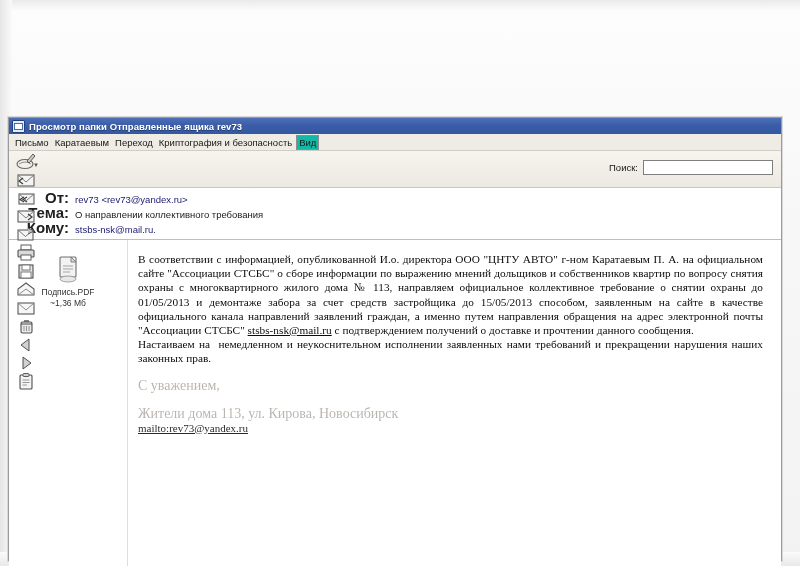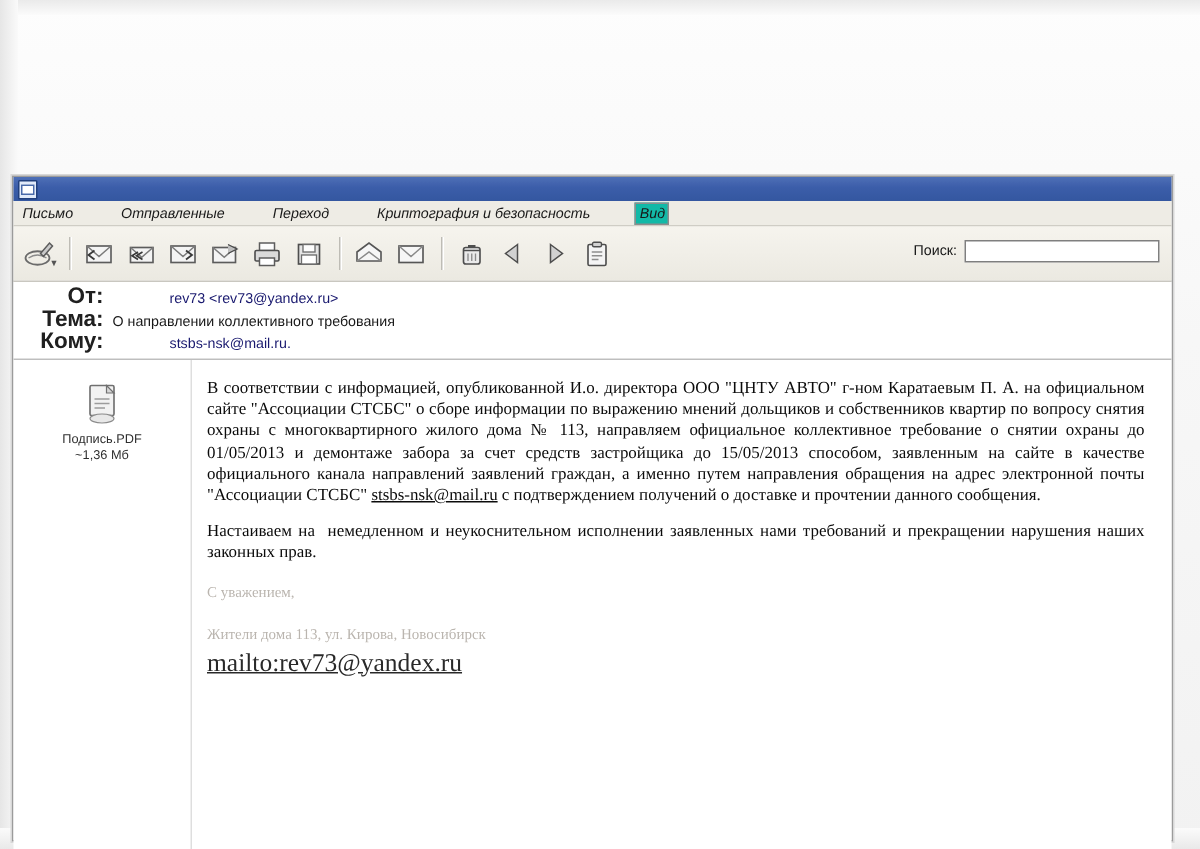--- a/index.html
+++ b/index.html
@@ -88,43 +88,43 @@
   }
 
   
   .menubar {
     height: 16px;
     background: #eceae3;
     border-bottom: 1px solid #cdcbc4;
     display: flex;
     align-items: center;
     padding-left: 4px;
-    gap: 28px;
-    font-style: italic;
+    gap: 2px;
   }
   .menubar .menu-item {
     font-size: 9.5px;
     color: #1a1a1a;
     white-space: nowrap;
     padding: 1px 2px;
   }
   .menubar .menu-item.boxed {
     border: 1px solid #8d8d8d;
     background: #14b8a6;
   }
 
   
   .toolbar {
     height: 36px;
     background: linear-gradient(180deg, #f4f2ec 0%, #e9e7df 100%);
     border-bottom: 1px solid #c8c6bf;
     display: flex;
-    align-items: center;
+    align-items: flex-start;
     padding: 0 4px;
     position: relative;
+    flex-direction: column;
   }
   .tb-btn {
     width: 26px; height: 26px;
     margin-right: 2px;
     display: flex;
     align-items: center;
     justify-content: center;
     position: relative;
   }
   .tb-sep {
@@ -185,21 +185,20 @@
     color: #222;
     padding-right: 6px;
     flex: 0 0 auto;
   }
   .hdr-value {
     font-size: 9.5px;
     color: #1a1a1a;
   }
   .hdr-value.link {
     color: #1a1a6e;
-    margin-left: 38px;
   }
 
   
   .body-area {
     display: flex;
     height: 372px;
     background: #ffffff;
   }
   .attach-pane {
     width: 118px;
@@ -237,49 +236,50 @@
     color: #0d0d0d;
     text-align: justify;
     white-space: pre-wrap;
   }
   .msg-body .ul {
     text-decoration: underline;
   }
   .msg-tail {
     margin-top: 14px;
     font-family: "Liberation Serif", serif;
-    font-size: 10px;
+    font-size: 14px;
     line-height: 12px;
     color: #b9b4ae;
   }
   .msg-link {
     margin-top: 2px;
     font-family: "Liberation Serif", serif;
-    font-size: 17px;
+    font-size: 11px;
     color: #2b2b2b;
     text-decoration: underline;
   }
 </style>
 </head>
 <body>
 
 <div class="page-scan"></div>
 <div class="scan-edge-top"></div>
 <div class="scan-edge-left"></div>
 <div class="scan-edge-bottom"></div>
 
 <div class="window">
 
   <div class="titlebar">
     <span class="win-icon"></span>
+    <span class="title-text">Просмотр папки Отправленные ящика rev73</span>
   </div>
 
   <div class="menubar">
     <span class="menu-item">Письмо</span>
-    <span class="menu-item">Отправленные</span>
+    <span class="menu-item">Каратаевым</span>
     <span class="menu-item">Переход</span>
     <span class="menu-item">Криптография и безопасность</span>
     <span class="menu-item boxed">Вид</span>
   </div>
 
   <div class="toolbar">
 
     <div class="tb-btn">
       <svg class="glyph" width="22" height="20" viewBox="0 0 22 20">
         <ellipse cx="10" cy="13" rx="8" ry="4.5" fill="none" stroke="#6b6b6b" stroke-width="1.2"></ellipse>
@@ -418,21 +418,21 @@
           <path d="M12 12 L22 12 M12 15 L22 15 M12 18 L19 18" stroke="#9b9b9b" stroke-width=".9"></path>
           <ellipse cx="17" cy="25" rx="8" ry="3" fill="#e6e6e6" stroke="#8b8b8b" stroke-width=".8"></ellipse>
         </svg>
       </div>
       <div class="attach-name">Подпись.PDF</div>
       <div class="attach-size">~1,36 Мб</div>
     </div>
 
     <div class="msg-pane">
       <div class="msg-body"><span>В соответствии с информацией, опубликованной И.о. директора ООО "ЦНТУ АВТО" г-ном Каратаевым П. А. на официальном сайте "Ассоциации СТСБС" о сборе информации по выражению мнений дольщиков и собственников квартир по вопросу снятия охраны с многоквартирного жилого дома № 113, направляем официальное коллективное требование о снятии охраны до 01/05/2013 и демонтаже забора за счет средств застройщика до 15/05/2013 способом, заявленным на сайте в качестве официального канала направлений заявлений граждан, а именно путем направления обращения на адрес электронной почты "Ассоциации СТСБС"</span> <span class="ul">stsbs-nsk@mail.ru</span><span> с подтверждением получений о доставке и прочтении данного сообщения.</span></div>
-      <div class="msg-body" style="margin-top:10px;">Настаиваем на  немедленном и неукоснительном исполнении заявленных нами требований и прекращении нарушения наших законных прав.</div>
+      <div class="msg-body" style="margin-top:0;">Настаиваем на  немедленном и неукоснительном исполнении заявленных нами требований и прекращении нарушения наших законных прав.</div>
 
       <div class="msg-tail">С уважением,</div>
       <div class="msg-tail" style="margin-top:16px;">Жители дома 113, ул. Кирова, Новосибирск</div>
       <div class="msg-link">mailto:rev73@yandex.ru</div>
     </div>
   </div>
 
 </div>
 
 </body></html>

